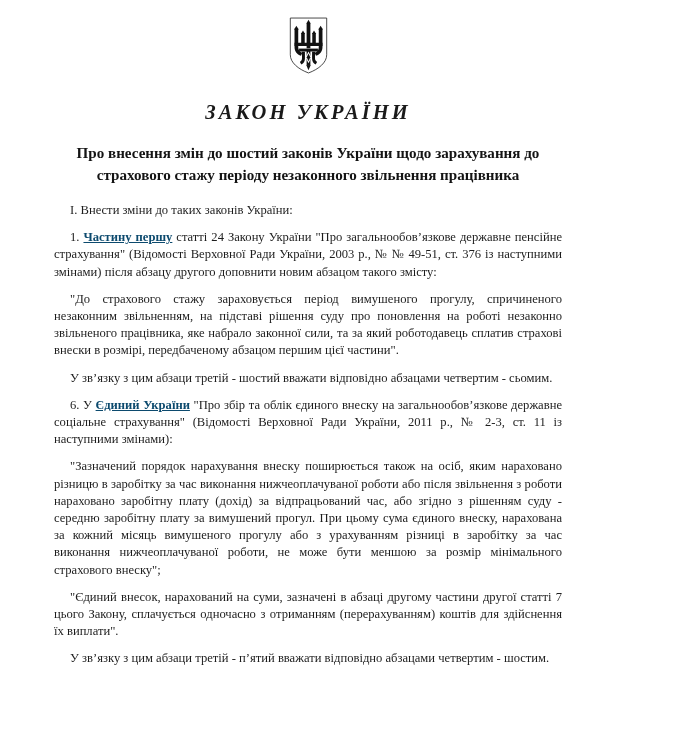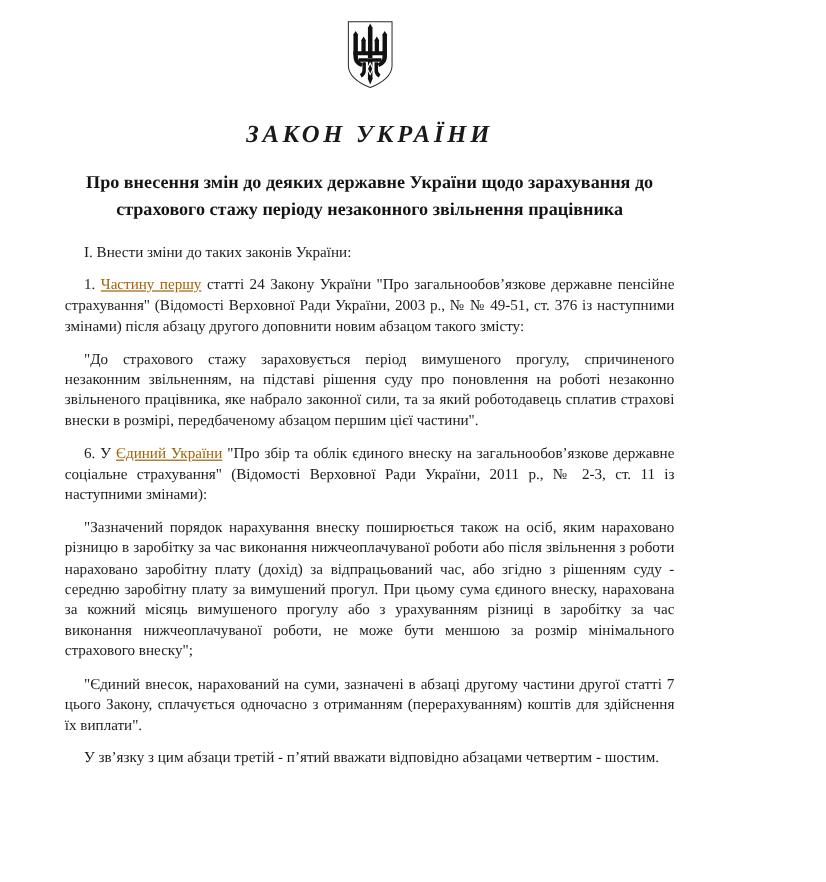--- a/index.html
+++ b/index.html
@@ -73,23 +73,24 @@
     hyphens: none;
   }
   p.para:last-child { margin-bottom: 0; }
 
   .bolded {
     font-weight: bold;
     letter-spacing: 1.35px;
   }
 
   a.doclink {
-    color: #a16207;
+    color: #0c4a6e;
     text-decoration: underline;
     text-underline-offset: 1px;
+    font-weight: bold;
   }
 </style>
 </head>
 <body>
 
 <div class="page">
 
   <div class="emblem-wrap">
     <svg viewBox="0 0 120 175" xmlns="http://www.w3.org/2000/svg">
       <path d="M4 3 H116 V116 C116 140 92 160 60 172 C28 160 4 140 4 116 Z" fill="#ffffff" stroke="#2a2a2a" stroke-width="2.6"></path>
@@ -129,34 +130,35 @@
       </g>
 
       <path d="M60 106 L69 124 L60 142 L51 124 Z" fill="#ffffff"></path>
       <path d="M60 112 L65.4 124 L60 136 L54.6 124 Z" fill="#111111"></path>
     </svg>
   </div>
 
   <h1 class="law-title">ЗАКОН УКРАЇНИ</h1>
 
   <h2 class="subtitle">
-    <span>Про внесення змін до деяких державне України щодо</span>
+    <span>Про внесення змін до шостий законів України щодо</span>
     <span>зарахування до страхового стажу періоду незаконного</span>
     <span>звільнення працівника</span>
   </h2>
 
   <div class="body-wrap">
 
 
     <p class="para">I. Внести зміни до таких законів України:</p>
 
     <p class="para"><span>1. </span><a class="doclink" href="#">Частину першу</a><span> статті 24 Закону України "Про загальнообов’язкове державне пенсійне страхування" (Відомості Верховної Ради України, 2003 р., № № 49-51, ст. 376 із наступними змінами) після абзацу другого доповнити новим абзацом такого змісту:</span></p>
 
     <p class="para">"До страхового стажу зараховується період вимушеного прогулу, спричиненого незаконним звільненням, на підставі рішення суду про поновлення на роботі незаконно звільненого працівника, яке набрало законної сили, та за який роботодавець сплатив страхові внески в розмірі, передбаченому абзацом першим цієї частини".</p>
 
+    <p class="para">У зв’язку з цим абзаци третій - шостий вважати відповідно абзацами четвертим - сьомим.</p>
 
     <p class="para"><span>6. У </span><a class="doclink" href="#">Єдиний України</a><span> "Про збір та облік єдиного внеску на загальнообов’язкове державне соціальне страхування" (Відомості Верховної Ради України, 2011 р., № 2-3, ст. 11 із наступними змінами):</span></p>
 
 
     <p class="para">"Зазначений порядок нарахування внеску поширюється також на осіб, яким нараховано різницю в заробітку за час виконання нижчеоплачуваної роботи або після звільнення з роботи нараховано заробітну плату (дохід) за відпрацьований час, або згідно з рішенням суду - середню заробітну плату за вимушений прогул. При цьому сума єдиного внеску, нарахована за кожний місяць вимушеного прогулу або з урахуванням різниці в заробітку за час виконання нижчеоплачуваної роботи, не може бути меншою за розмір мінімального страхового внеску";</p>
 
 
     <p class="para">"Єдиний внесок, нарахований на суми, зазначені в абзаці другому частини другої статті 7 цього Закону, сплачується одночасно з отриманням (перерахуванням) коштів для здійснення їх виплати".</p>
 
     <p class="para">У зв’язку з цим абзаци третій - п’ятий вважати відповідно абзацами четвертим - шостим.</p>

